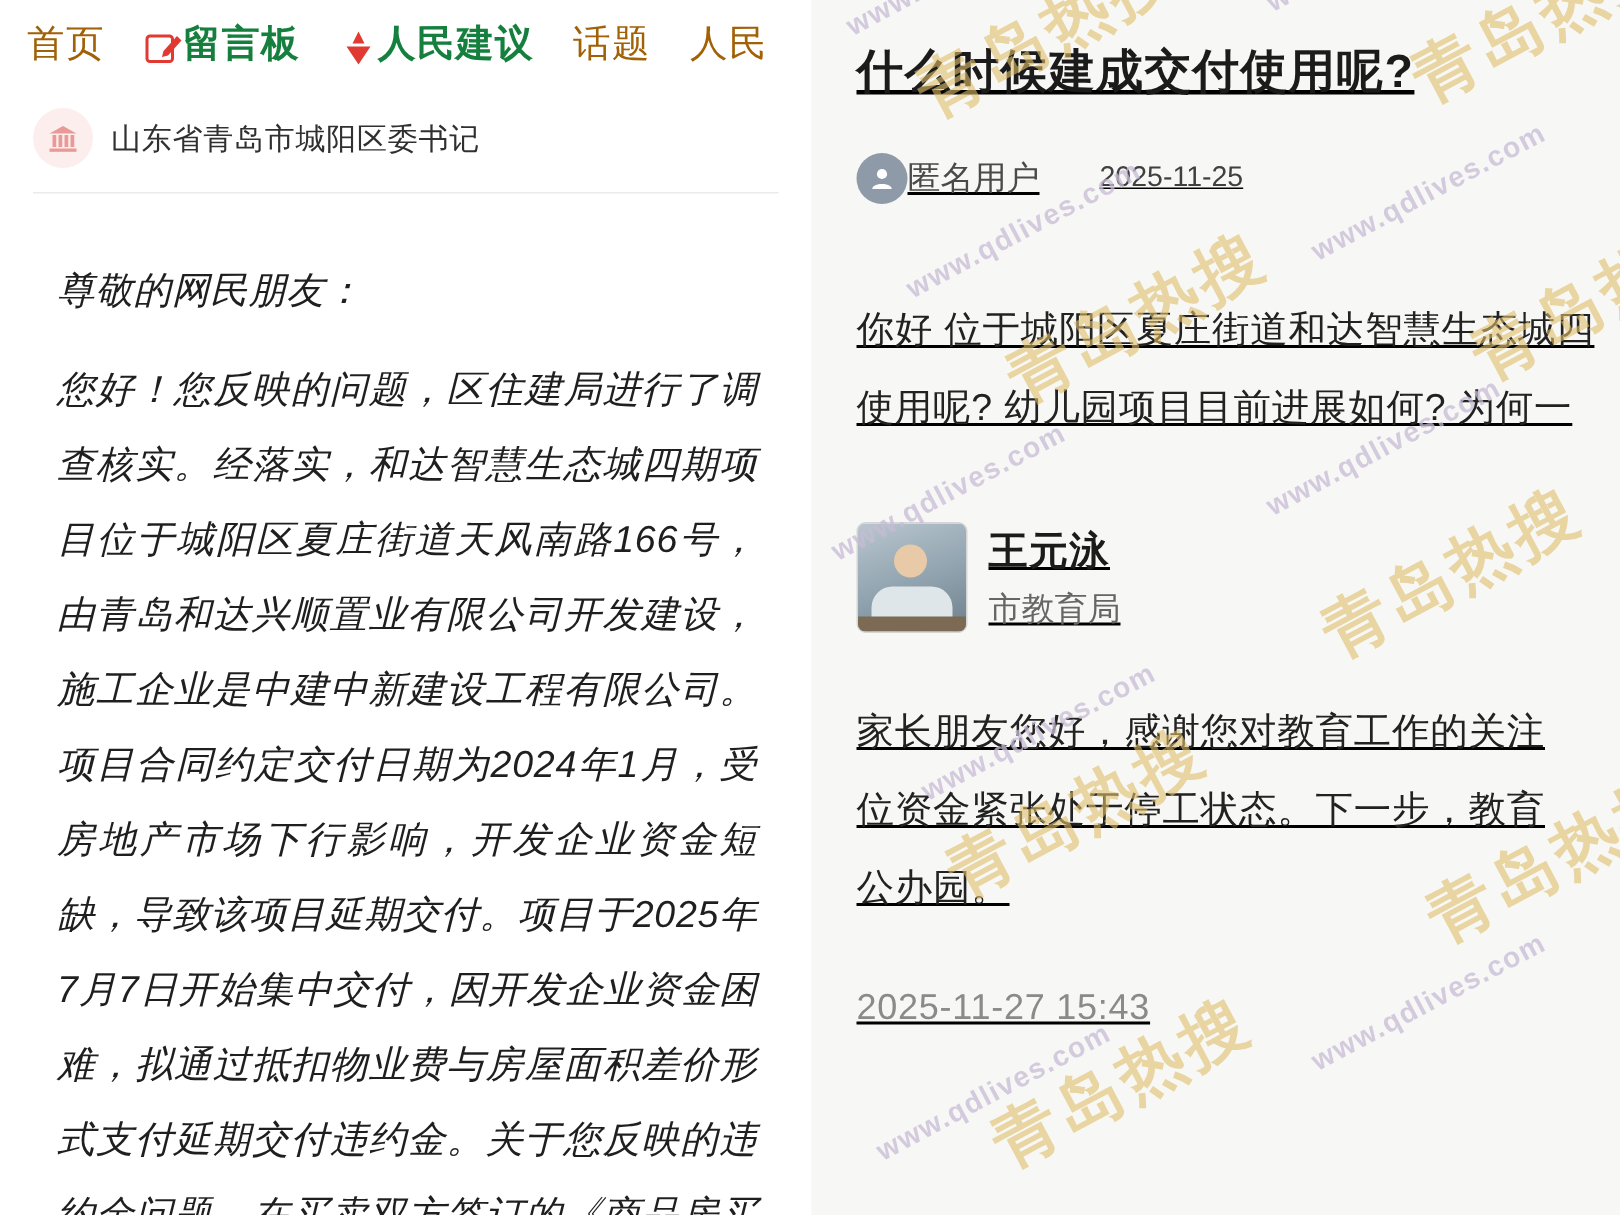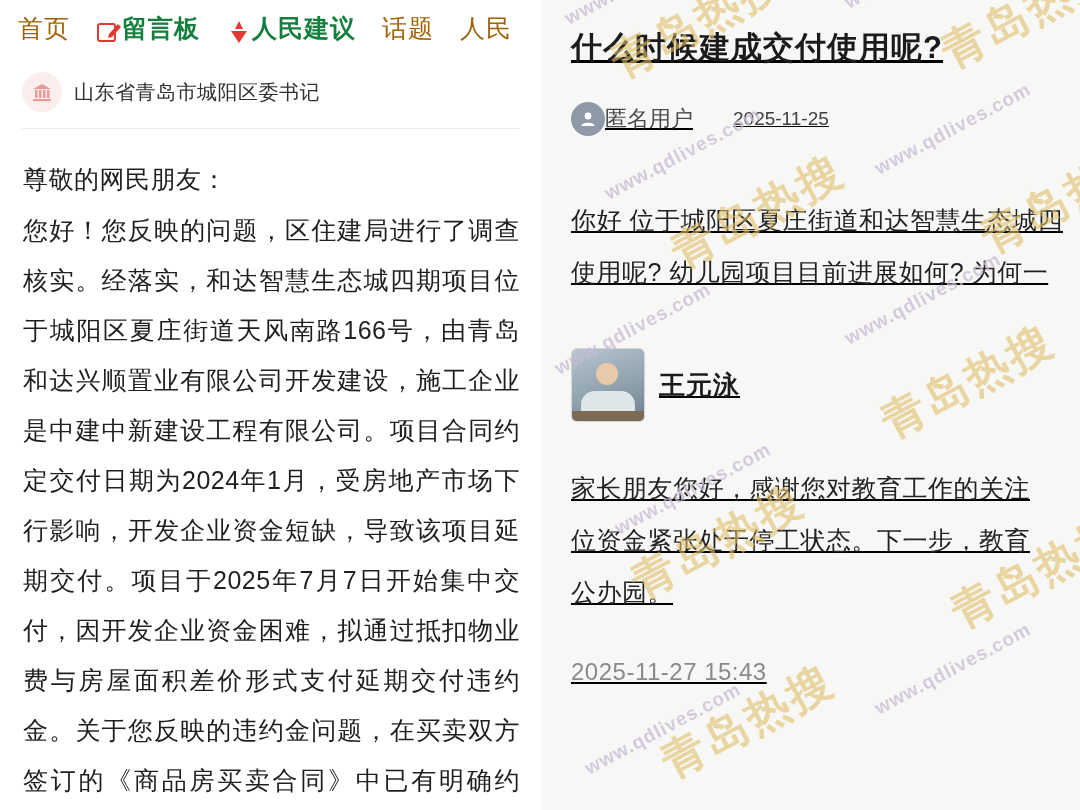--- a/index.html
+++ b/index.html
@@ -89,21 +89,22 @@
 
   .letter-body {
     padding: 24px 20px 0 22px;
     font-size: 25px;
     line-height: 50px;
     color: #1f1f1f;
     letter-spacing: 0.5px;
     text-align: justify;
   }
   .letter-body p {
-    margin: 1px;
+    margin: 16px;
+    font-style: italic;
   }
   .letter-body p + p { margin-top: 0; }
 
   
   .right-pane {
     position: relative;
     width: 539px;
     height: 810px;
     background: #f7f7f5;
     flex: 0 0 539px;
@@ -350,20 +351,21 @@
       <div class="responder">
         <div class="resp-photo">
           <div class="head"></div>
           <div class="body"></div>
           <div class="desk"></div>
         </div>
         <div class="resp-names">
           <div class="resp-line1">
             <span class="resp-name">王元泳</span>
           </div>
+          <div class="resp-org">市教育局</div>
         </div>
       </div>
 
       <div class="a-text">
         <div>家长朋友您好，感谢您对教育工作的关注</div>
         <div>位资金紧张处于停工状态。下一步，教育</div>
         <div>公办园。</div>
       </div>
 
       <div class="a-time">2025-11-27 15:43</div>

